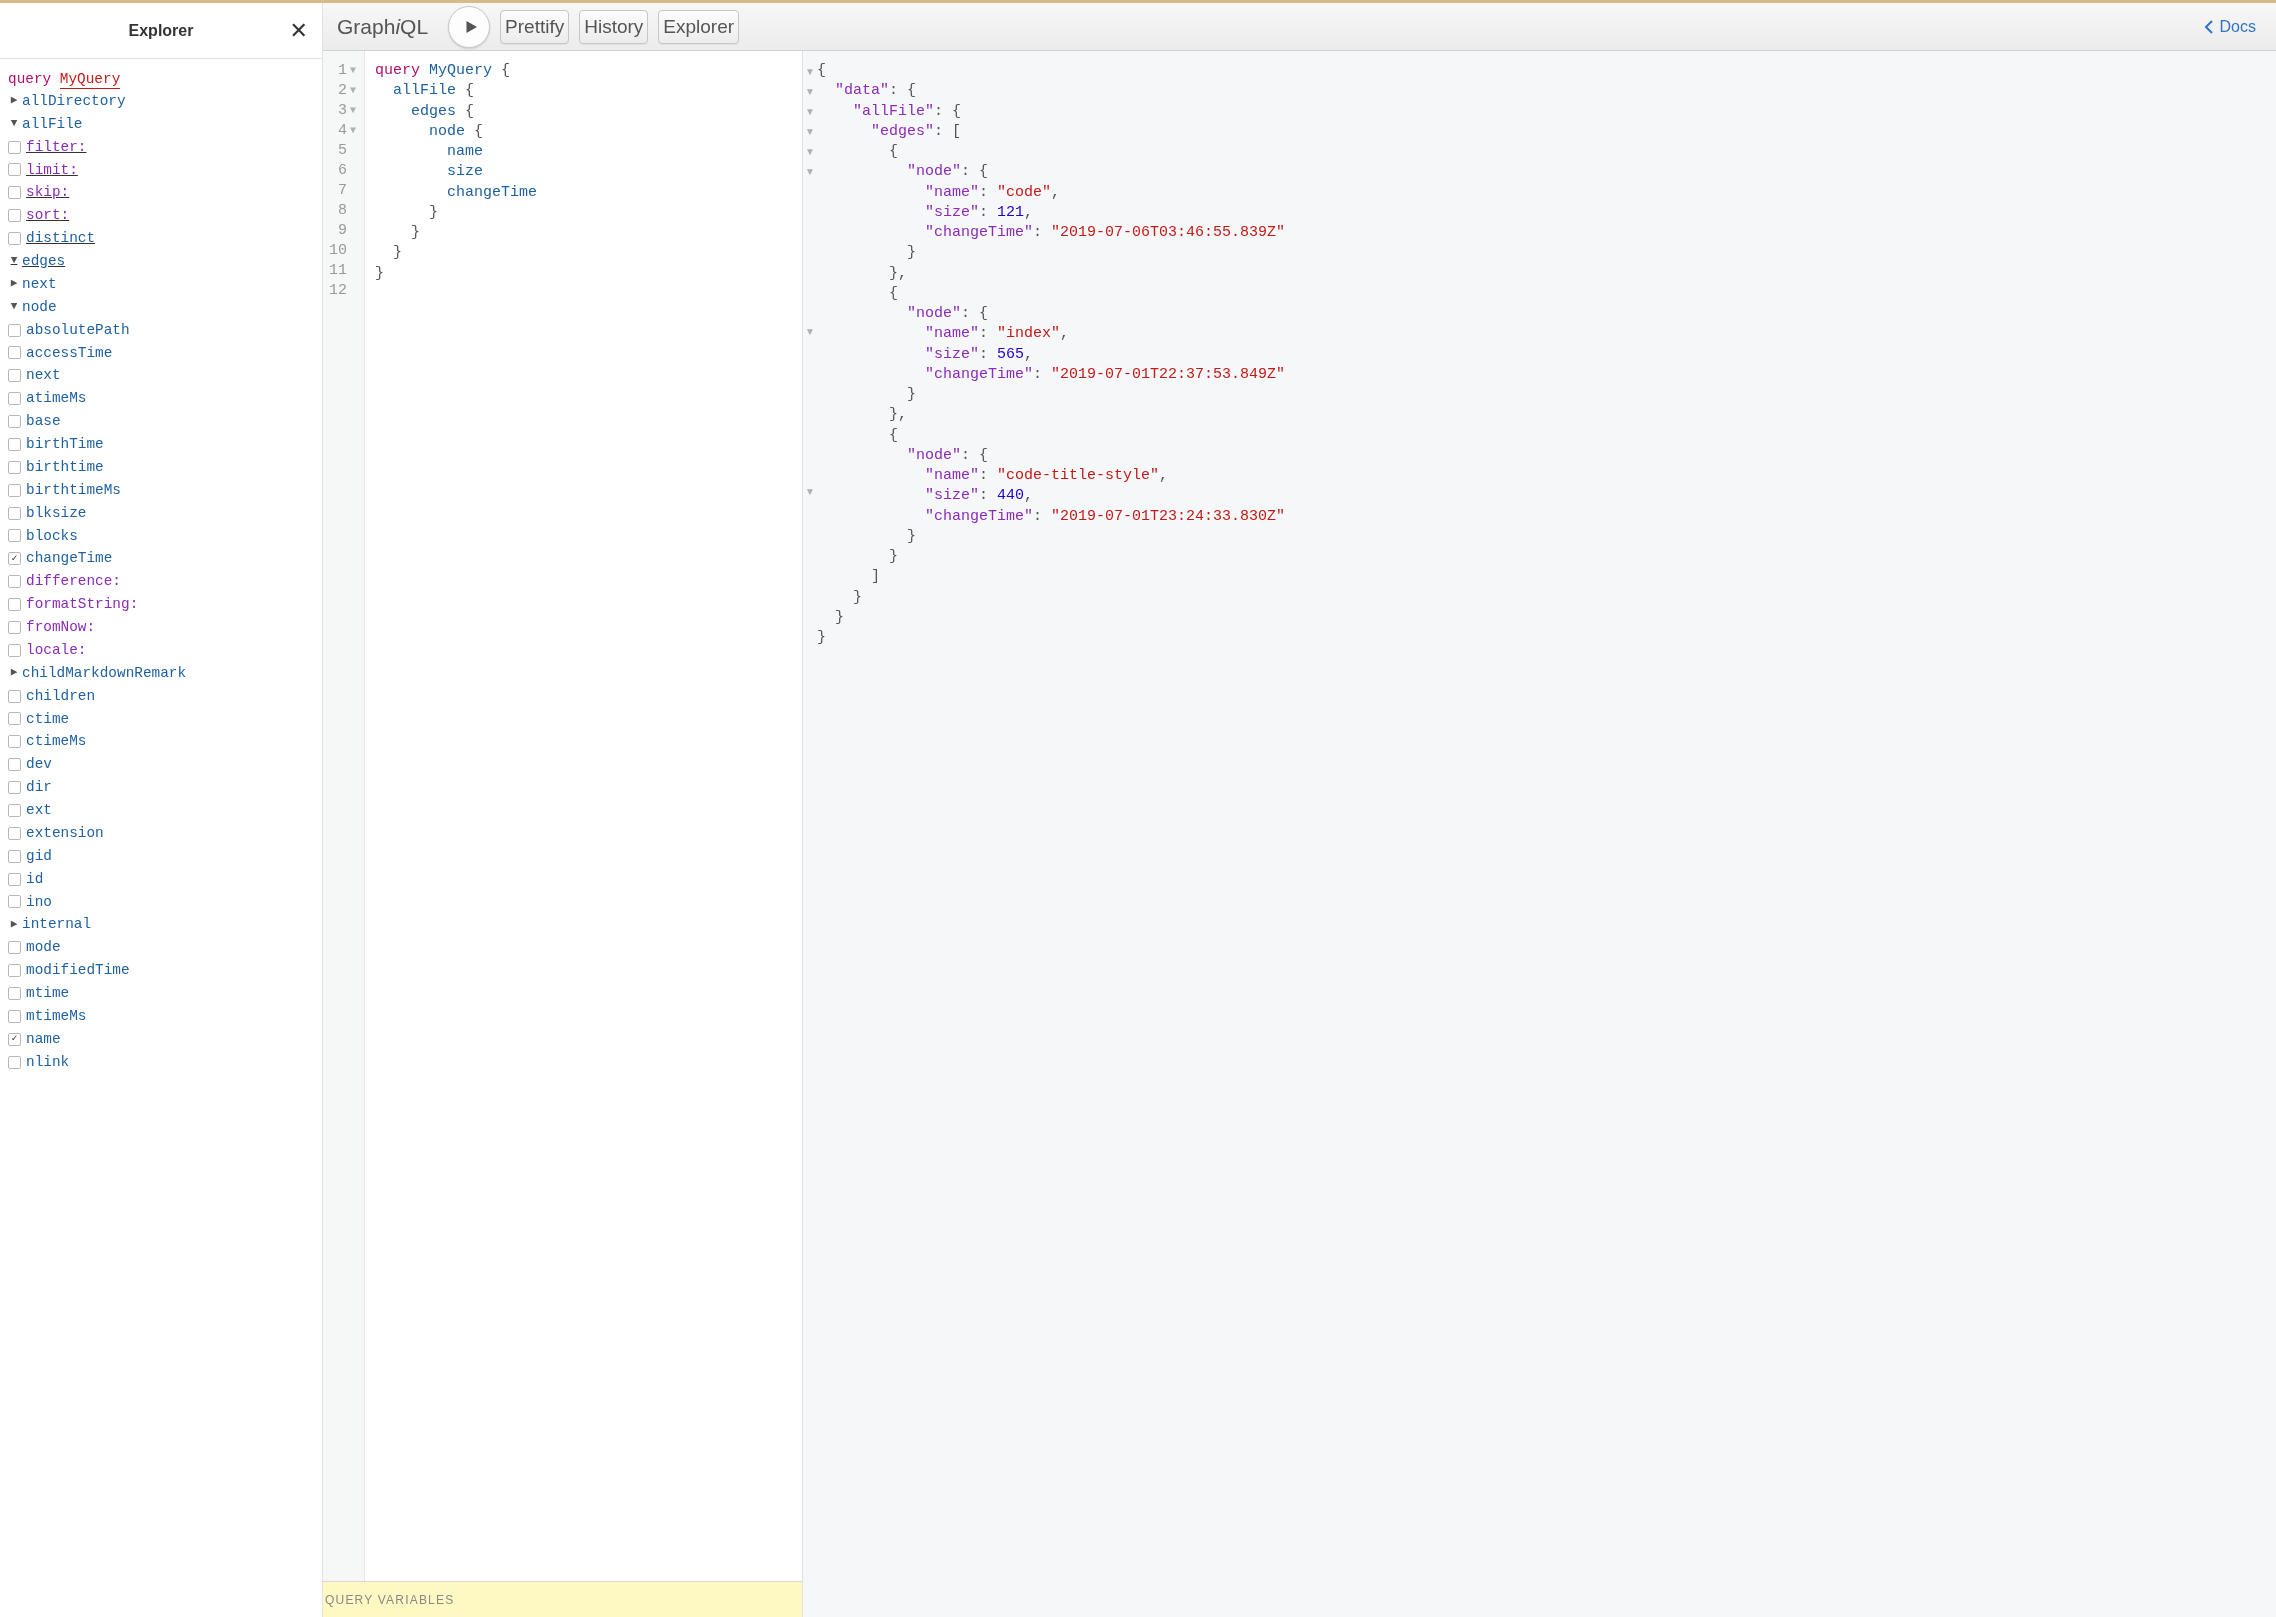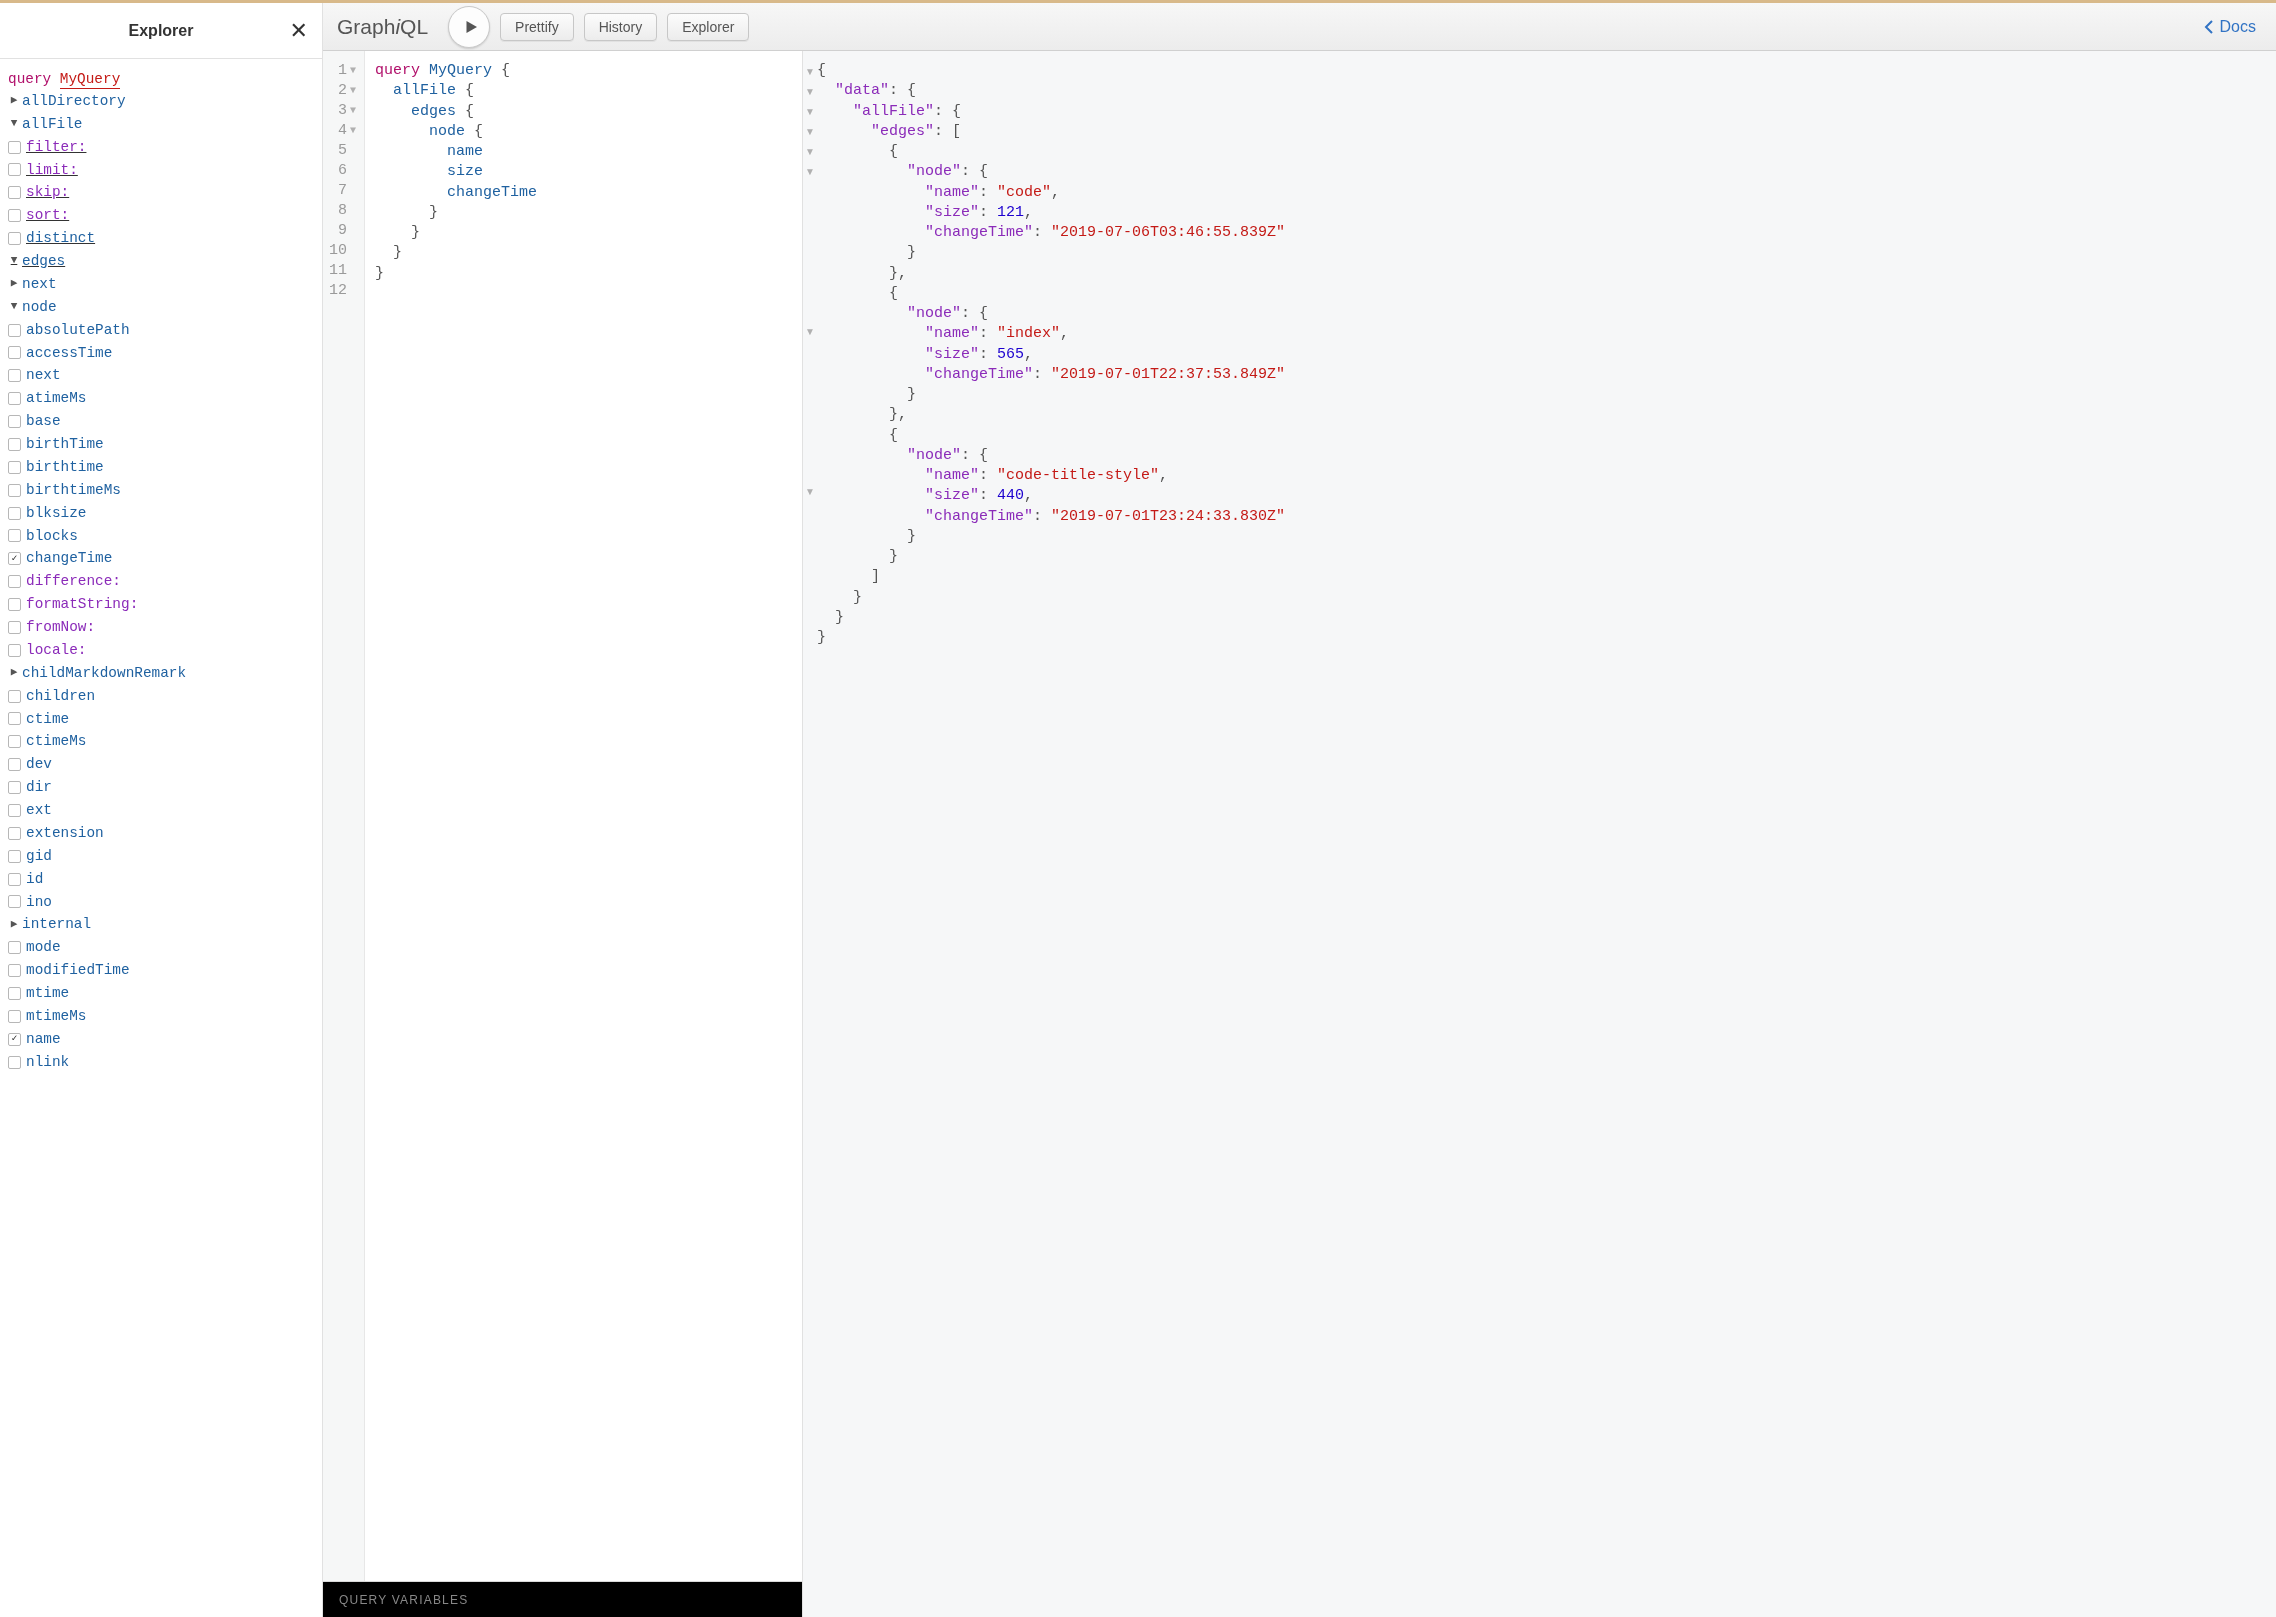--- a/index.html
+++ b/index.html
@@ -24,21 +24,21 @@
 .ind3 { padding-left: 42px; }
 .ind4 { padding-left: 60px; }
 .ind5 { padding-left: 78px; }
 
 .main-pane { flex: 1; display: flex; flex-direction: column; min-width: 0; }
 .toolbar { height: 48px; background: linear-gradient(#f7f7f7, #ececec); border-bottom: 1px solid #d0d0d0; display: flex; align-items: center; padding: 0 14px; gap: 10px; }
 .brand { font-size: 21px; color: #555; margin-right: 10px; }
 .brand .i { font-style: italic; }
 .run-btn { width: 42px; height: 42px; border-radius: 50%; background: #fdfdfd; border: 1px solid #c9c9c9; display: flex; align-items: center; justify-content: center; cursor: pointer; box-shadow: 0 1px 2px rgba(0,0,0,.15); }
 .run-btn svg { width: 18px; height: 18px; fill: #555; margin-left: 3px; }
-.tb-btn { padding: 5px 14px; background: linear-gradient(#fcfcfc,#ececec); border: 1px solid #c7c7c7; border-radius: 4px; font-size: 14px; color: #555; cursor: pointer; box-shadow: 0 1px 0 rgba(0,0,0,.05); }
+.tb-btn { padding: 5px 4px; background: linear-gradient(#fcfcfc,#ececec); border: 1px solid #c7c7c7; border-radius: 4px; font-size: 19px; color: #555; cursor: pointer; box-shadow: 0 1px 0 rgba(0,0,0,.05); }
 .spacer { flex: 1; }
 .docs-btn { display: flex; align-items: center; gap: 6px; color: #3173c4; font-size: 16px; cursor: pointer; padding: 0 6px; }
 .docs-btn svg { width: 10px; height: 14px; fill: none; stroke: #3173c4; stroke-width: 2; }
 
 .editors { flex: 1; display: flex; min-height: 0; }
 .editor-col { display: flex; flex-direction: column; min-width: 0; }
 .query-col { width: 480px; border-right: 1px solid #e1e1e1; }
 .result-col { flex: 1; background: #f6f7f8; position: relative; }
 .code-wrap { flex: 1; display: flex; overflow: auto; font-family: "SFMono-Regular", Consolas, "Liberation Mono", Menlo, monospace; font-size: 15px; line-height: 1.35; }
 .gutter { background: #f6f7f7; border-right: 1px solid #e7e7e7; color: #9a9a9a; text-align: right; padding: 10px 8px 10px 6px; user-select: none; min-width: 40px; }
@@ -51,21 +51,21 @@
 .tok-brace { color: #555; }
 
 .result-code { padding: 10px 14px; font-family: "SFMono-Regular", Consolas, "Liberation Mono", Menlo, monospace; font-size: 15px; line-height: 1.35; white-space: pre; overflow: auto; height: 100%; }
 .jk { color: #8b2bb9; }
 .js { color: #c41a16; }
 .jn { color: #1c00cf; }
 .jp { color: #555; }
 .fold-col { position: absolute; left: 0; top: 0; width: 14px; padding-top: 10px; }
 .fold-col .m { height: 20px; display: flex; align-items: center; justify-content: center; color: #b0b0b0; font-size: 10px; }
 
-.qvars { height: 36px; border-top: 1px solid #d9d9d9; background: #000000; display: flex; align-items: center; padding: 0 16px; font-size: 12px; letter-spacing: 1.2px; color: #888; text-transform: uppercase; cursor: pointer; }
+.qvars { height: 36px; border-top: 1px solid #d9d9d9; background: #fef9c3; display: flex; align-items: center; padding: 0 2px; font-size: 12px; letter-spacing: 1.2px; color: #888; text-transform: uppercase; cursor: pointer; }
 </style>
 </head>
 <body>
 
 <div class="app">
   <div class="top">
 
     <div class="explorer-pane">
       <div class="explorer-header">
         <span>Explorer</span>

